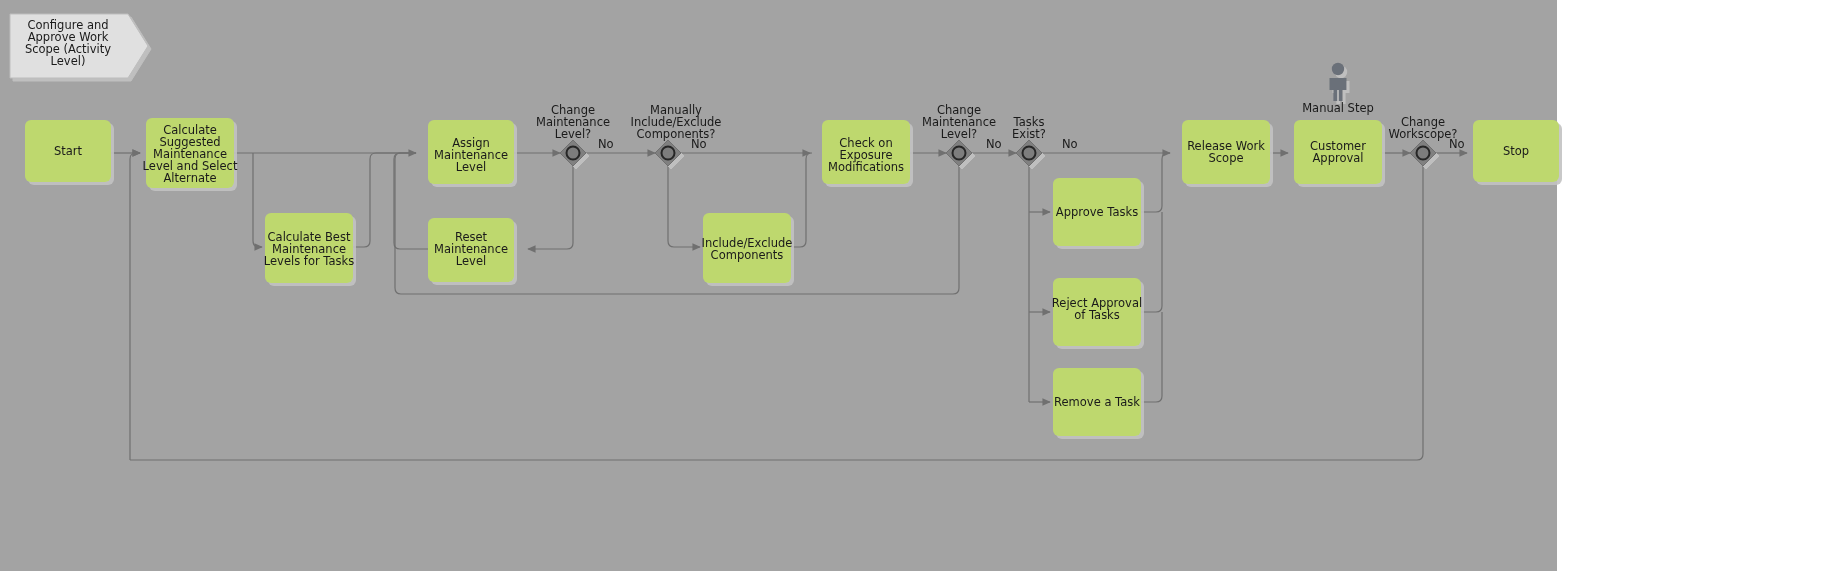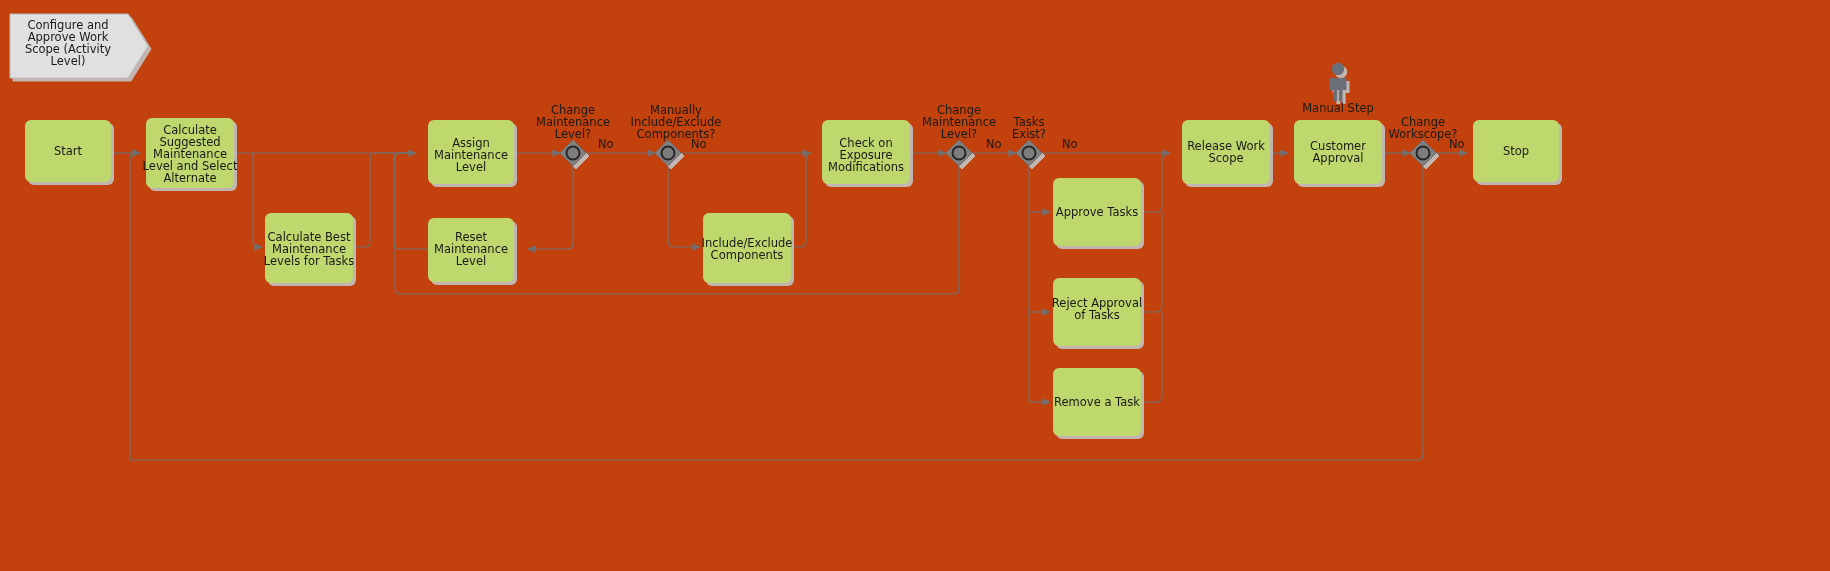--- a/index.html
+++ b/index.html
@@ -9,23 +9,23 @@
     background: #ffffff;
   }
   body {
     font-family: "DejaVu Sans", sans-serif;
     width: 1830px;
     height: 571px;
     overflow: hidden;
   }
   #canvas {
     position: relative;
-    width: 1830px;
+    width: 1557px;
     height: 571px;
-    background: #c2410c;
+    background: #a3a3a3;
   }
   svg.flow {
     position: absolute;
     left: 0; top: 0;
     width: 1830px;
     height: 571px;
   }
   .task-label, .gw-label, .edge-label, .banner-label, .icon-label {
     font-family: "DejaVu Sans", sans-serif;
     fill: #1a1a1a;

